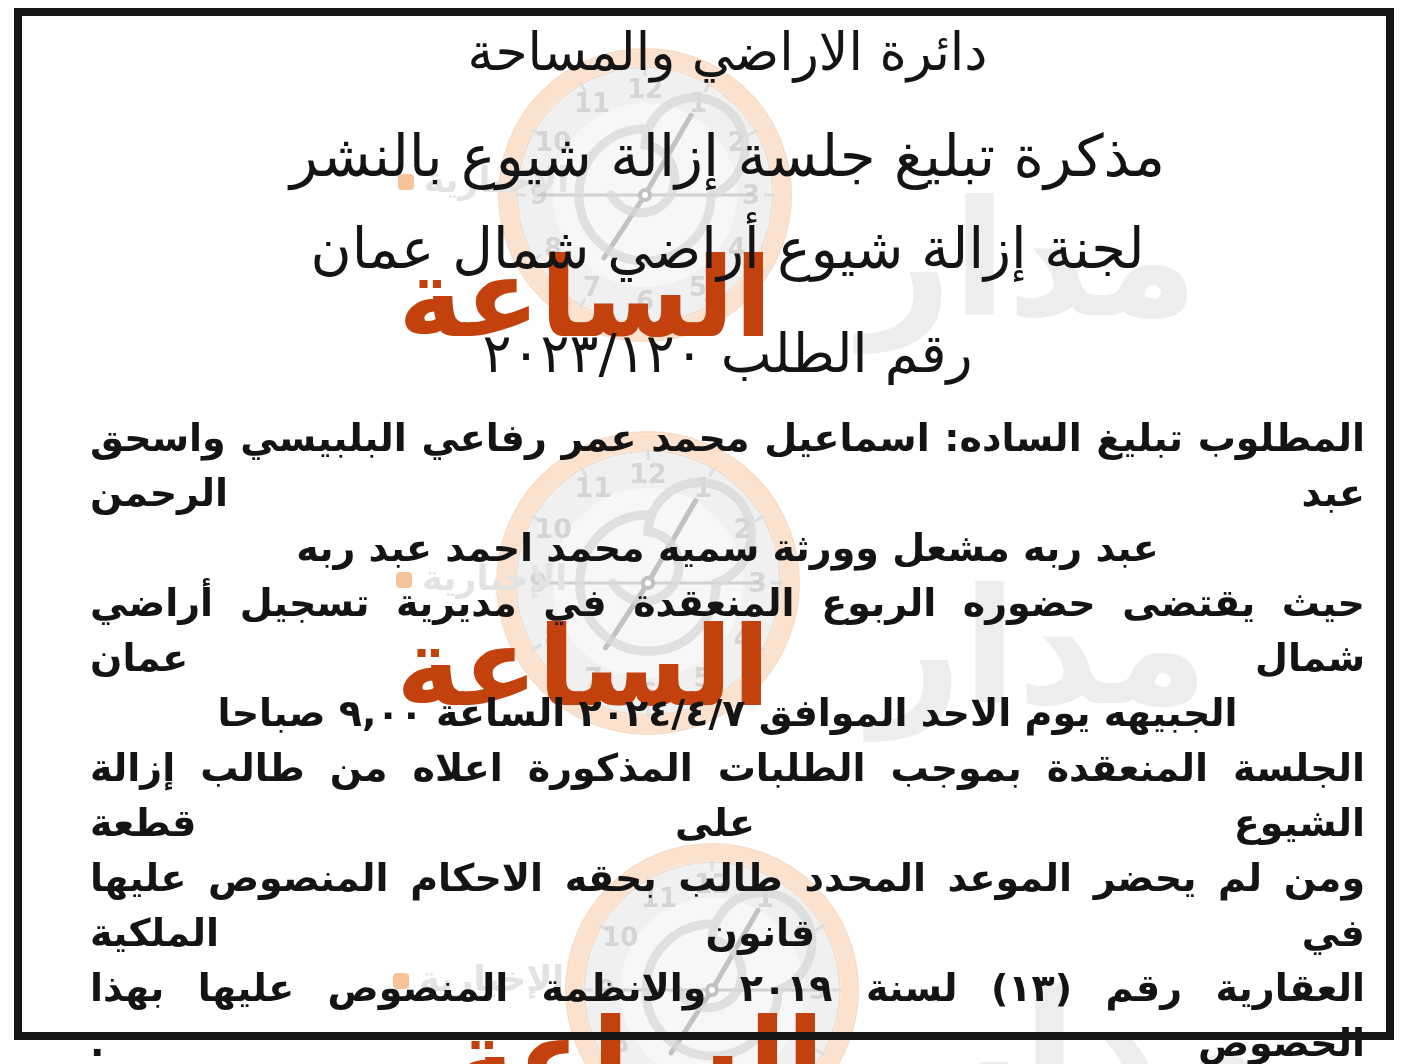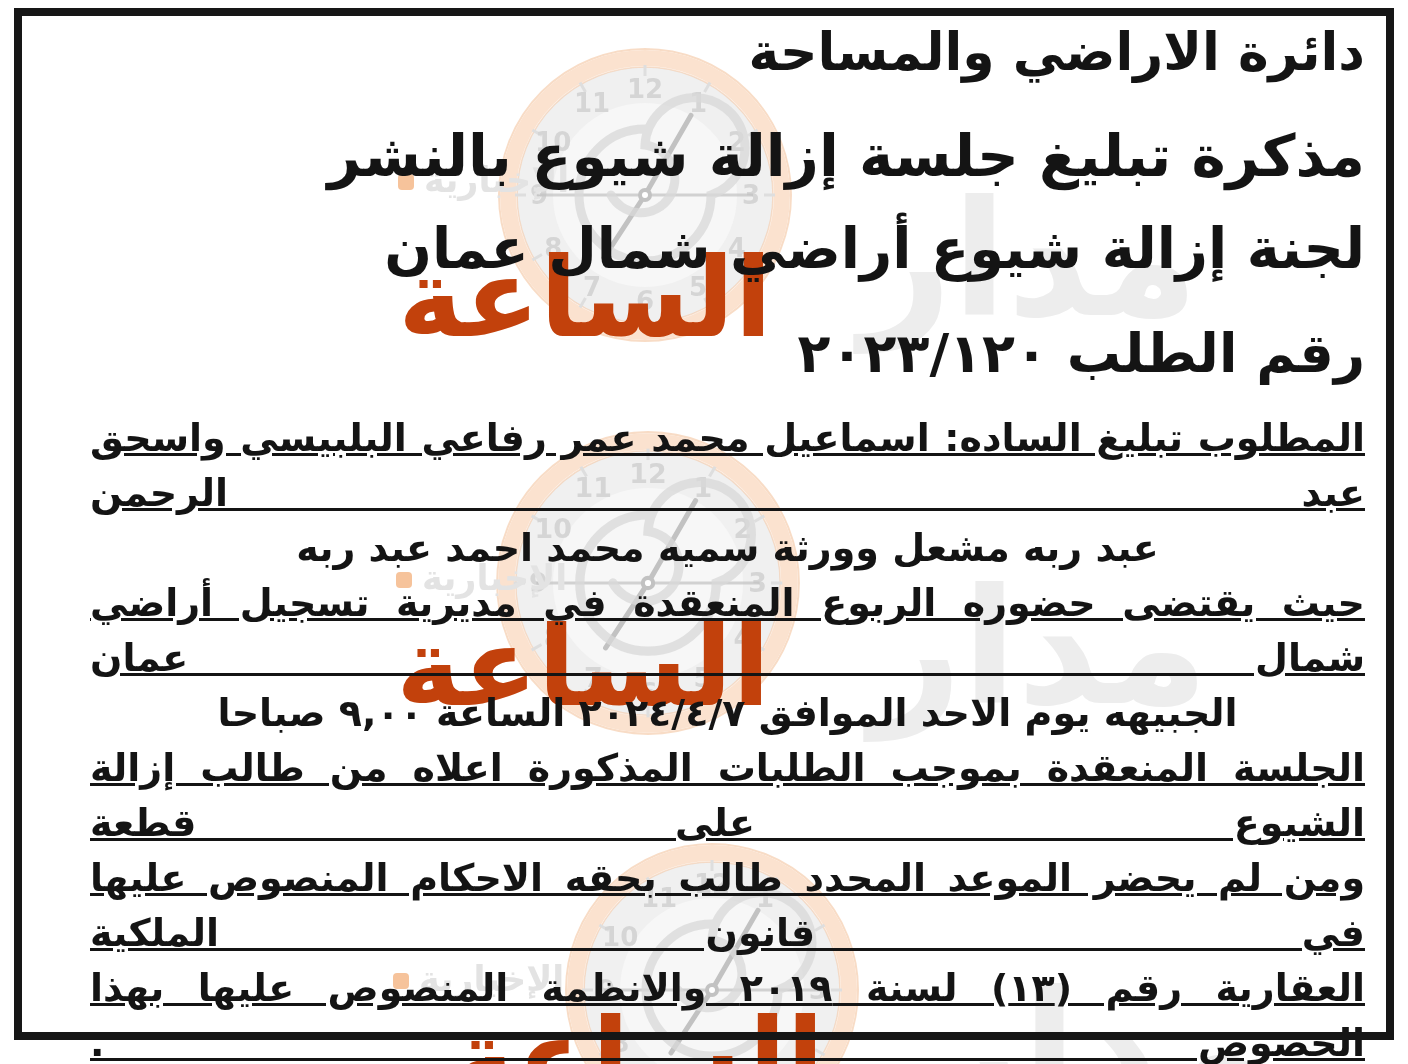--- a/index.html
+++ b/index.html
@@ -15,29 +15,29 @@
   .wm-clock{position:absolute;}
   .wm-word{position:absolute;font-weight:900;line-height:1;white-space:nowrap;}
   .wm-news{font-size:35px;color:#e3e3e3;letter-spacing:0px;}
   .wm-news::after{content:"";display:inline-block;width:16px;height:16px;
                   background:#f6c39b;border-radius:4px;margin-right:10px;vertical-align:middle;}
   .wm-saa{font-size:110px;color:#c2410c;letter-spacing:2px;}
   .wm-madar{font-size:160px;color:#ededed;letter-spacing:8px;}
 
   
   .content{position:absolute;right:43px;left:90px;top:0;z-index:2;font-weight:bold;}
-  .hdr{text-align:right;font-weight:bold;white-space:nowrap;}
+  .hdr{text-align:center;font-weight:normal;white-space:nowrap;}
   .hdr1{margin-top:22px;font-size:52px;line-height:60px;}
   .hdr2{margin-top:41px;font-size:58px;line-height:66px;}
   .hdr3{margin-top:28px;font-size:56px;line-height:64px;}
   .hdr4{margin-top:42px;font-size:54px;line-height:62px;}
 
   .body-block{margin-top:26px;}
   .line{font-size:38px;line-height:55px;font-weight:bold;}
-  .line.j{text-align:justify;text-align-last:justify;text-decoration:underline;}
+  .line.j{text-align:justify;text-align-last:justify;}
   .line.r{text-align:center;white-space:nowrap;}
 </style>
 </head>
 <body>
 
 <div class="wm-layer">
 
   <svg class="wm-clock" style="left:495px;top:45px;width:300px;height:300px" viewBox="0 0 300 300">
       <circle cx="150" cy="150" r="146" fill="none" stroke="#f3bf98" stroke-width="2" opacity="0.55"></circle>
       <circle cx="150" cy="150" r="137" fill="none" stroke="#fbe2cf" stroke-width="16"></circle>

